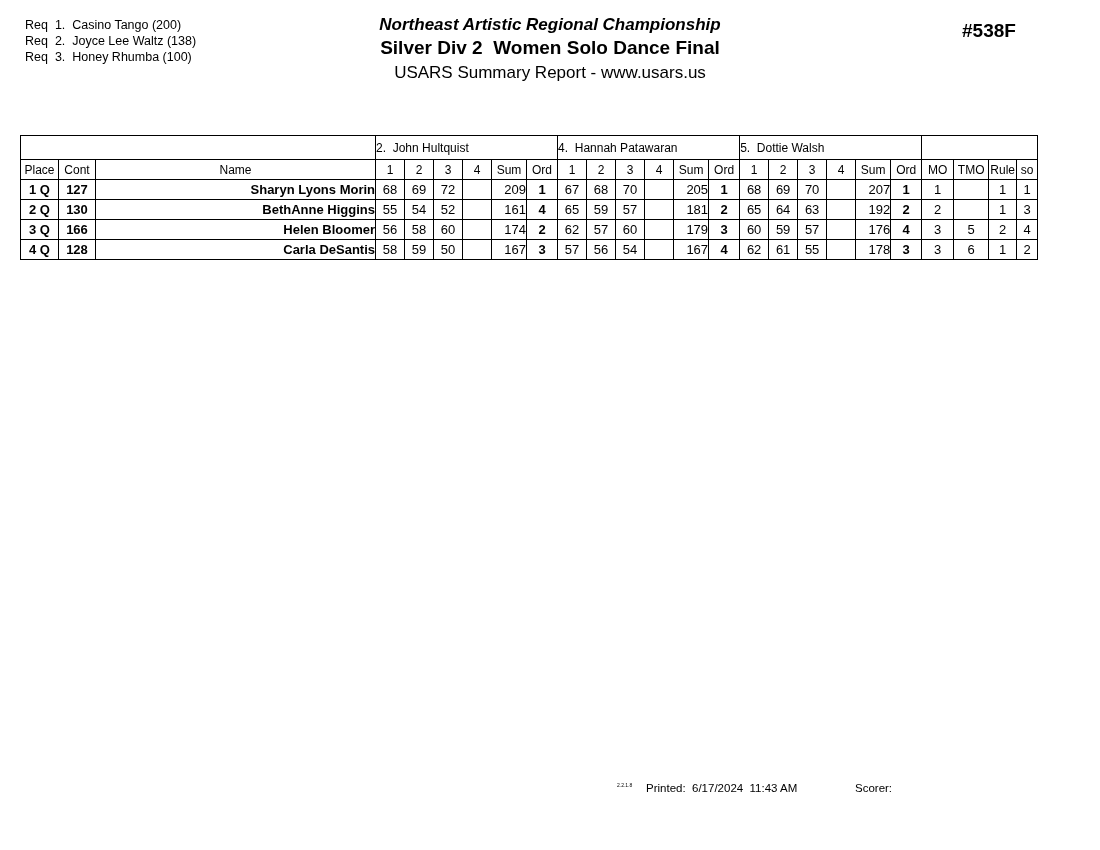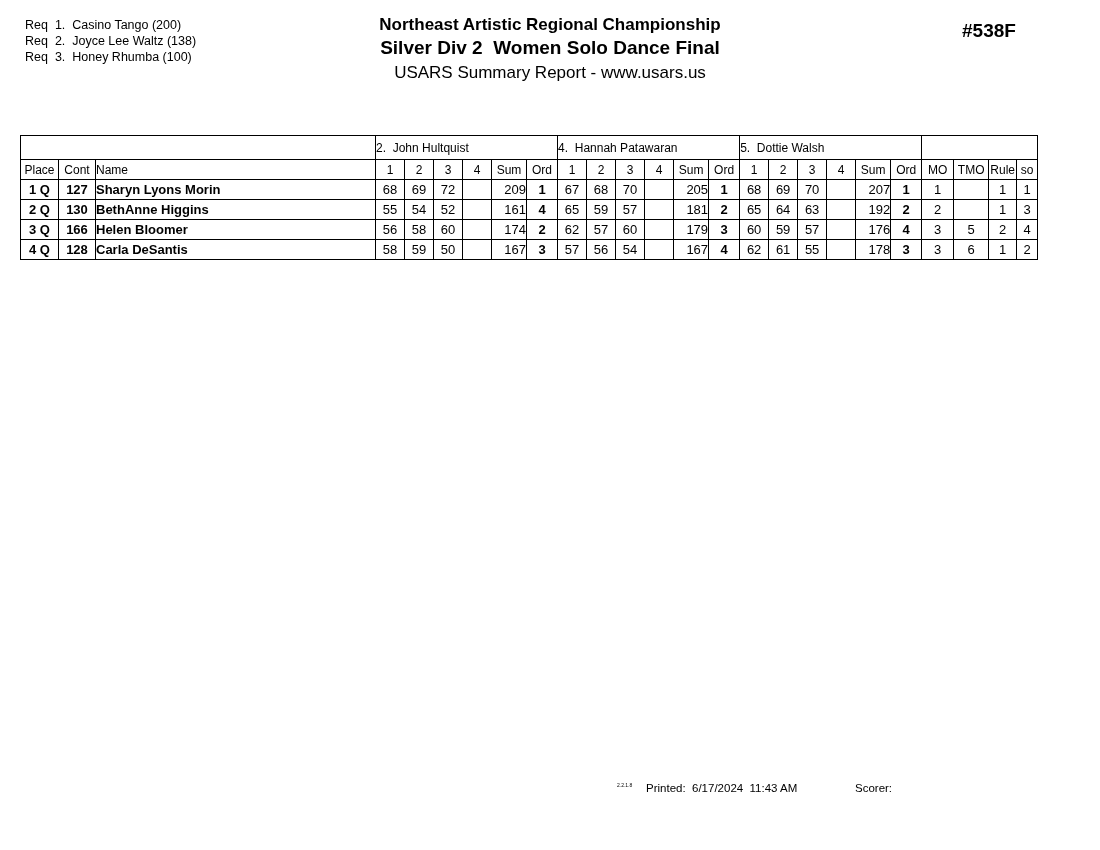--- a/index.html
+++ b/index.html
@@ -7,45 +7,45 @@
     width:1100px;height:850px;position:relative;background:#ffffff;
     font-family:"Liberation Sans", sans-serif;color:#000;overflow:hidden;
   }
   .pre{white-space:pre;}
 
   
   #req-block{position:absolute;left:25px;top:17px;font-size:12.5px;line-height:16px;}
 
   
   #header-center{position:absolute;left:0;top:14px;width:1100px;text-align:center;}
-  #header-center .title{font-size:17px;font-weight:bold;line-height:22px;}
+  #header-center .title{font-size:17px;font-weight:bold;line-height:22px;font-style:italic;}
   #header-center .venue{font-size:15px;line-height:21px;}
   #header-center .event{font-size:19px;font-weight:bold;line-height:24px;}
   #header-center .report{font-size:17px;line-height:25px;}
 
   #event-number{position:absolute;left:962px;top:20px;font-size:19px;font-weight:bold;}
 
   
   #results-table{
     position:absolute;left:20px;top:135px;
     border-collapse:collapse;table-layout:fixed;width:1017px;
   }
   #results-table td{border:1px solid #000;padding:0;vertical-align:middle;overflow:hidden;}
   tr.judges-row{height:24px;}
   tr.header-row{height:20px;}
   tr.data{height:20px;padding-left:24px;}
   td.nb{border:none;}
   td.judge{font-size:12px;padding-left:4px;text-align:left;}
   tr.header-row td{font-size:12px;text-align:center;border-bottom:2px solid #000;}
-  tr.header-row td.name{text-align:left;padding-left:5px;margin-top:17px;}
+  tr.header-row td.name{text-align:center;padding-left:5px;margin-top:17px;}
   tr.data td{font-size:13px;border-bottom:2px solid #000;text-align:center;}
   td.ord{border-left:3px solid #000;border-right:3px solid #000;}
   tr.data td.ord{font-weight:bold;}
   tr.data td.place, tr.data td.cont{font-weight:bold;}
-  tr.data td.name{font-weight:bold;text-align:left;padding-left:5px;margin-top:8px;}
+  tr.data td.name{font-weight:bold;text-align:right;padding-left:5px;margin-top:8px;}
   tr.data td.sum{text-align:right;padding-right:3px;}
 
   
   #footer{position:absolute;left:0;top:780px;width:1100px;height:20px;font-size:11.5px;}
   #version-tag{position:absolute;left:617px;top:2px;font-size:5px;}
   #printed-line{position:absolute;left:646px;top:2px;}
   #scorer-line{position:absolute;left:855px;top:2px;}
 </style>
 </head>
 <body>

